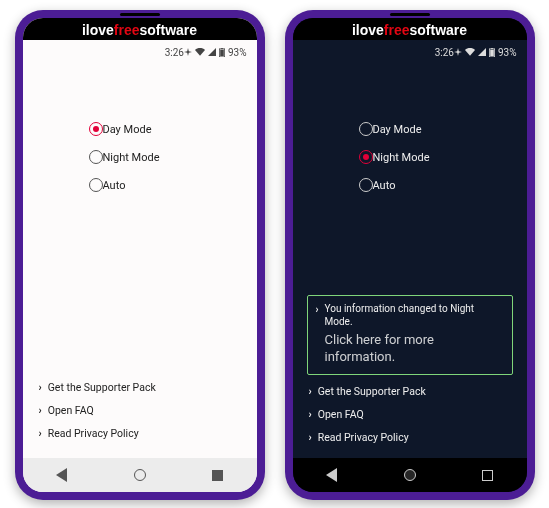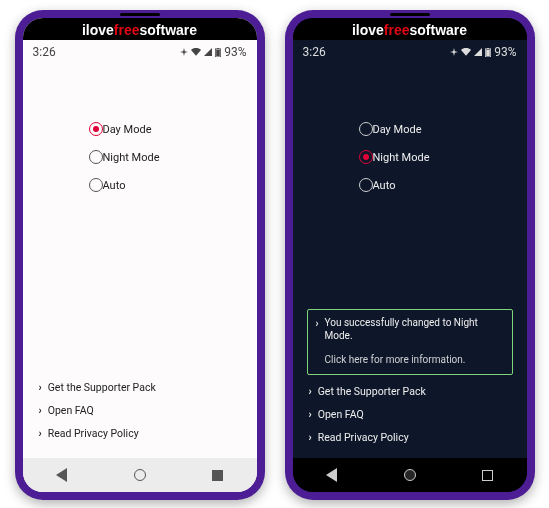--- a/index.html
+++ b/index.html
@@ -45,23 +45,23 @@
     font-size:14px;
     font-weight:700;
     text-align:center;
     padding:4px 0 2px;
     font-family: Arial, sans-serif;
   }
   .brand .free { color:#e20613; }
 
   .statusbar {
     display:flex;
-    justify-content:space-between;
+    justify-content:flex-end;
     align-items:center;
-    font-size:12px;
+    font-size:10px;
     padding:4px 10px 2px;
     height:16px;
   }
   .light .statusbar { color:#444; }
   .dark  .statusbar { color:#ddd; }
   .status-right { display:flex; align-items:center; gap:3px; }
   .status-right svg { display:block; }
 
   .content {
     flex:1;
@@ -98,21 +98,21 @@
     padding:6px 8px 8px;
     font-size:10px;
     line-height:1.35;
     margin-bottom:10px;
     display:flex;
     gap:6px;
     color:#eee;
   }
   .toast .chev { font-size:10px; margin-top:1px; }
   .toast-body { display:flex; flex-direction:column; }
-  .toast-sub { font-size:10px; opacity:.85; margin-top:10px; }
+  .toast-sub { font-size:13px; opacity:.85; margin-top:2px; }
 
   .links {
     display:flex; flex-direction:column; gap:10px;
     font-size:10.5px;
     margin-bottom:18px;
     margin-left:2px;
   }
   .dark .links { margin-bottom:14px; }
   .link-row { display:flex; align-items:center; gap:6px; cursor:pointer; }
   .chev { font-weight:700; }
@@ -258,21 +258,21 @@
           <span class="radio-outer"></span>
           <span>Auto</span>
         </div>
       </div>
 
       <div class="spacer"></div>
 
       <div class="toast">
         <span class="chev">›</span>
         <span class="toast-body">
-          <span>You successfully changed to Night Mode.</span>
+          <span>You information changed to Night Mode.</span>
           <span class="toast-sub">Click here for more information.</span>
         </span>
       </div>
 
       <div class="links">
         <div class="link-row">
           <span class="chev">›</span>
           <span>Get the Supporter Pack</span>
         </div>
         <div class="link-row">

